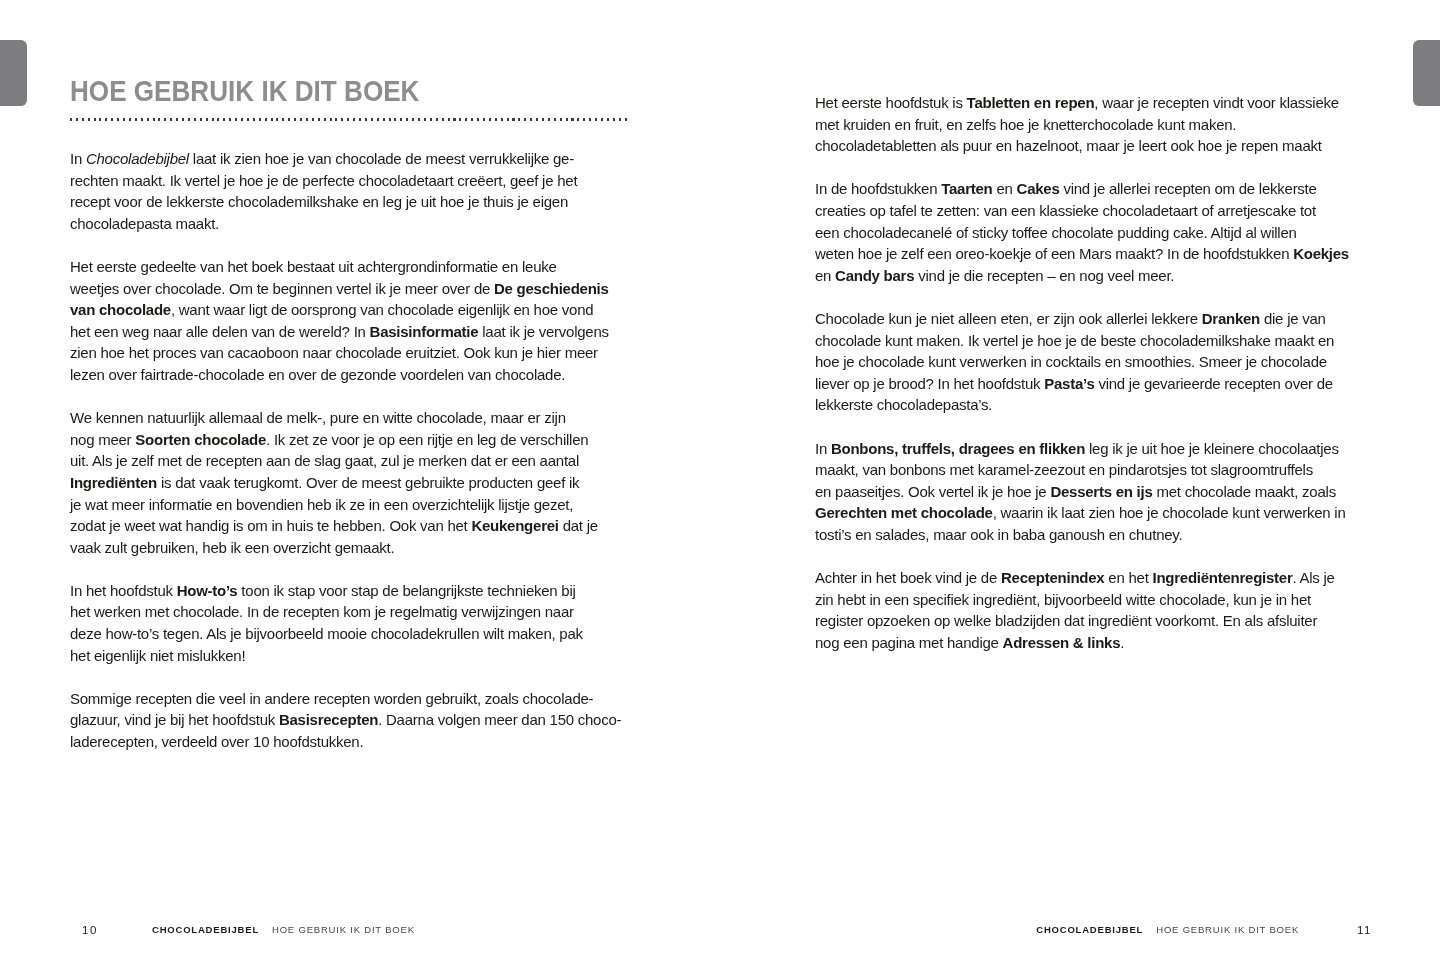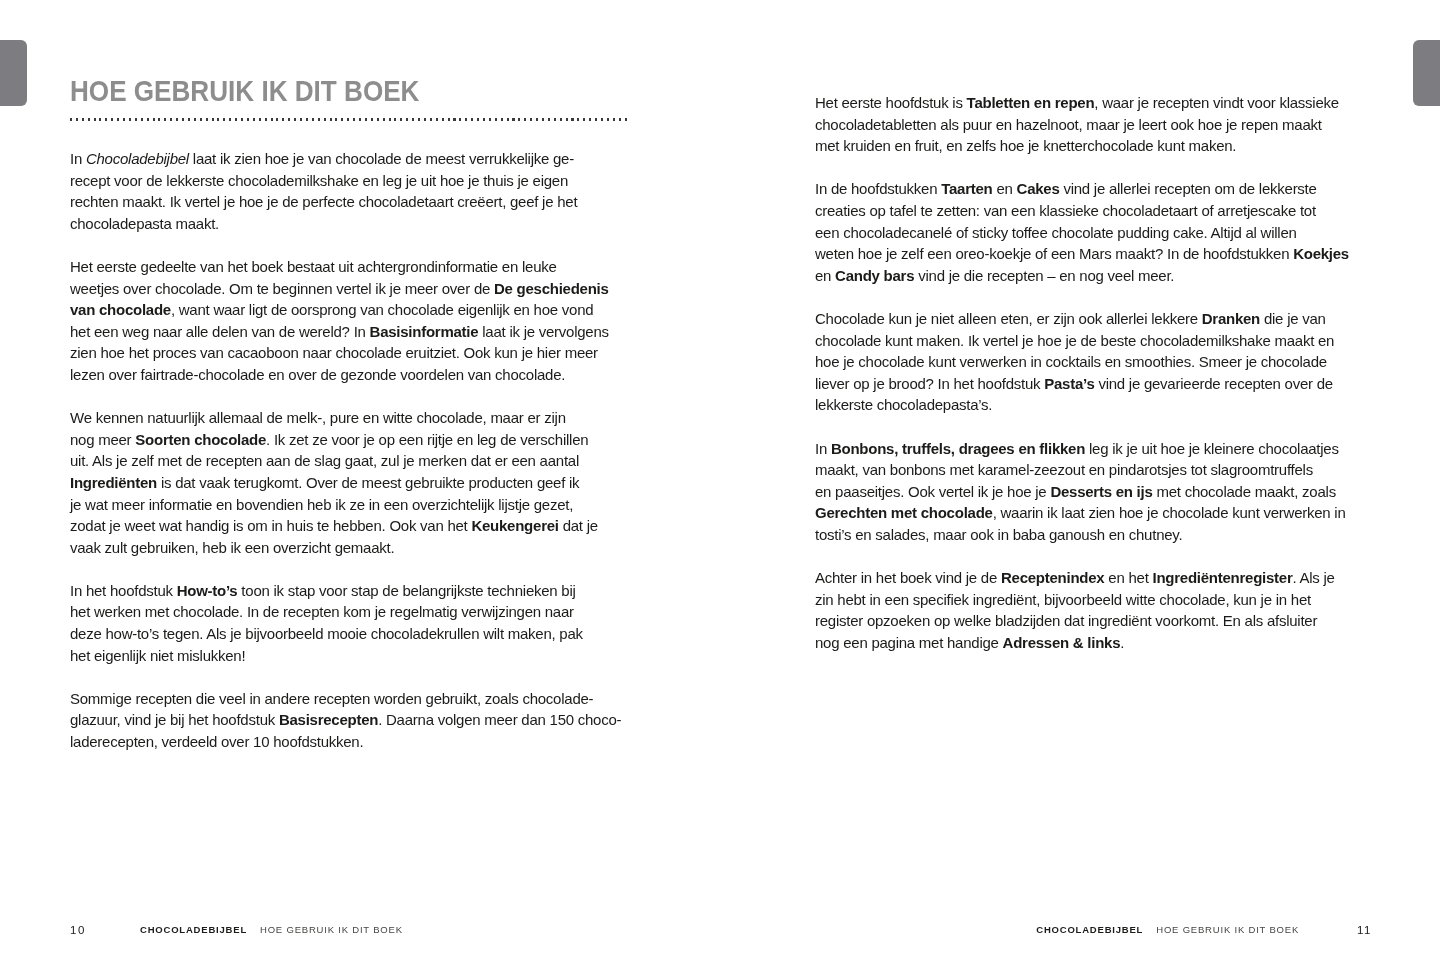--- a/index.html
+++ b/index.html
@@ -47,41 +47,41 @@
   .footer{
     position:absolute;top:923px;height:14px;
     font-size:9.5px;line-height:14px;letter-spacing:0.8px;
     white-space:nowrap;
   }
   .footer-left{left:70px;}
   .footer-right{right:68px;text-align:center;}
   .pagenum{
     font-size:11.5px;letter-spacing:1.5px;
     color:var(--text_color,#1b1b1a);
-    display:inline-block;vertical-align:bottom;
+    display:inline-block;vertical-align:bottom;margin-left:12px;
   }
   .footer-left .pagenum{width:70px;}
   .footer-right .pagenum{margin-left:58px;}
   .ftitle{font-weight:700;color:var(--text_color,#1b1b1a);}
   .fchap{color:var(--footer_chapter_gray,#454543);margin-left:13px;}
 </style>
 </head>
 <body>
 
 <div class="tab tab-left"></div>
 <div class="tab tab-right"></div>
 
 <div class="page-left-col">
   <h1 class="page-title">HOE GEBRUIK IK DIT BOEK</h1>
   <div class="dotted-rule"></div>
   <div class="body-text">
       <p class="para">
         <span class="tl"><span>In </span><span class="i">Chocoladebijbel</span><span> laat ik zien hoe je van chocolade de meest verrukkelijke ge-</span></span>
+        <span class="tl"><span>rechten maakt. Ik vertel je hoe je de perfecte chocoladetaart creëert, geef je het</span></span>
         <span class="tl"><span>recept voor de lekkerste chocolademilkshake en leg je uit hoe je thuis je eigen</span></span>
-        <span class="tl"><span>rechten maakt. Ik vertel je hoe je de perfecte chocoladetaart creëert, geef je het</span></span>
         <span class="tl"><span>chocoladepasta maakt.</span></span>
       </p>
       <p class="para">
         <span class="tl"><span>Het eerste gedeelte van het boek bestaat uit achtergrondinformatie en leuke</span></span>
         <span class="tl"><span>weetjes over chocolade. Om te beginnen vertel ik je meer over de </span><span class="b">De geschiedenis</span></span>
         <span class="tl"><span class="b">van chocolade</span><span>, want waar ligt de oorsprong van chocolade eigenlijk en hoe vond</span></span>
         <span class="tl"><span>het een weg naar alle delen van de wereld? In </span><span class="b">Basisinformatie</span><span> laat ik je vervolgens</span></span>
         <span class="tl"><span>zien hoe het proces van cacaoboon naar chocolade eruitziet. Ook kun je hier meer</span></span>
         <span class="tl"><span>lezen over fairtrade-chocolade en over de gezonde voordelen van chocolade.</span></span>
       </p>
@@ -105,22 +105,22 @@
         <span class="tl"><span>glazuur, vind je bij het hoofdstuk </span><span class="b">Basisrecepten</span><span>. Daarna volgen meer dan 150 choco-</span></span>
         <span class="tl"><span>laderecepten, verdeeld over 10 hoofdstukken.</span></span>
       </p>
     </div>
 </div>
 
 <div class="page-right-col">
   <div class="body-text">
       <p class="para">
         <span class="tl"><span>Het eerste hoofdstuk is </span><span class="b">Tabletten en repen</span><span>, waar je recepten vindt voor klassieke</span></span>
+        <span class="tl"><span>met kruiden en fruit, en zelfs hoe je knetterchocolade kunt maken.</span></span>
         <span class="tl"><span>chocoladetabletten als puur en hazelnoot, maar je leert ook hoe je repen maakt</span></span>
-        <span class="tl"><span>met kruiden en fruit, en zelfs hoe je knetterchocolade kunt maken.</span></span>
       </p>
       <p class="para">
         <span class="tl"><span>In de hoofdstukken </span><span class="b">Taarten</span><span> en </span><span class="b">Cakes</span><span> vind je allerlei recepten om de lekkerste</span></span>
         <span class="tl"><span>creaties op tafel te zetten: van een klassieke chocoladetaart of arretjescake tot</span></span>
         <span class="tl"><span>een chocoladecanelé of sticky toffee chocolate pudding cake. Altijd al willen</span></span>
         <span class="tl"><span>weten hoe je zelf een oreo-koekje of een Mars maakt? In de hoofdstukken </span><span class="b">Koekjes</span></span>
         <span class="tl"><span>en </span><span class="b">Candy bars</span><span> vind je die recepten – en nog veel meer.</span></span>
       </p>
       <p class="para">
         <span class="tl"><span>Chocolade kun je niet alleen eten, er zijn ook allerlei lekkere </span><span class="b">Dranken</span><span> die je van</span></span>

